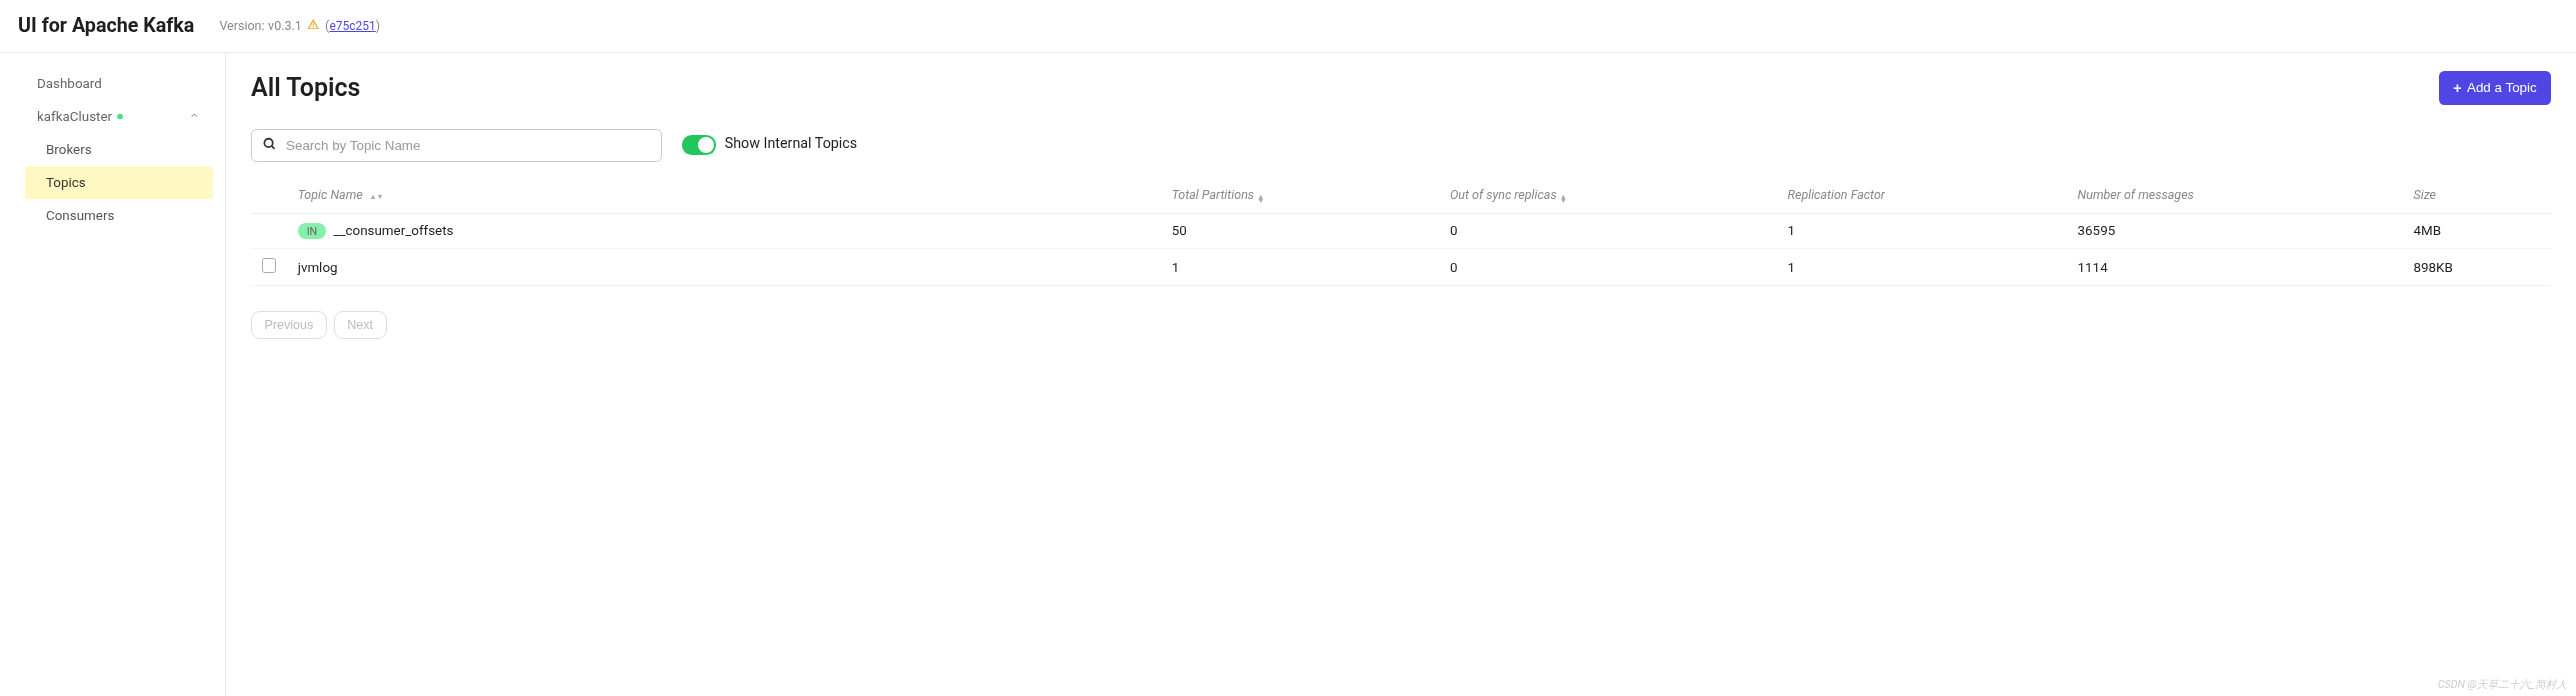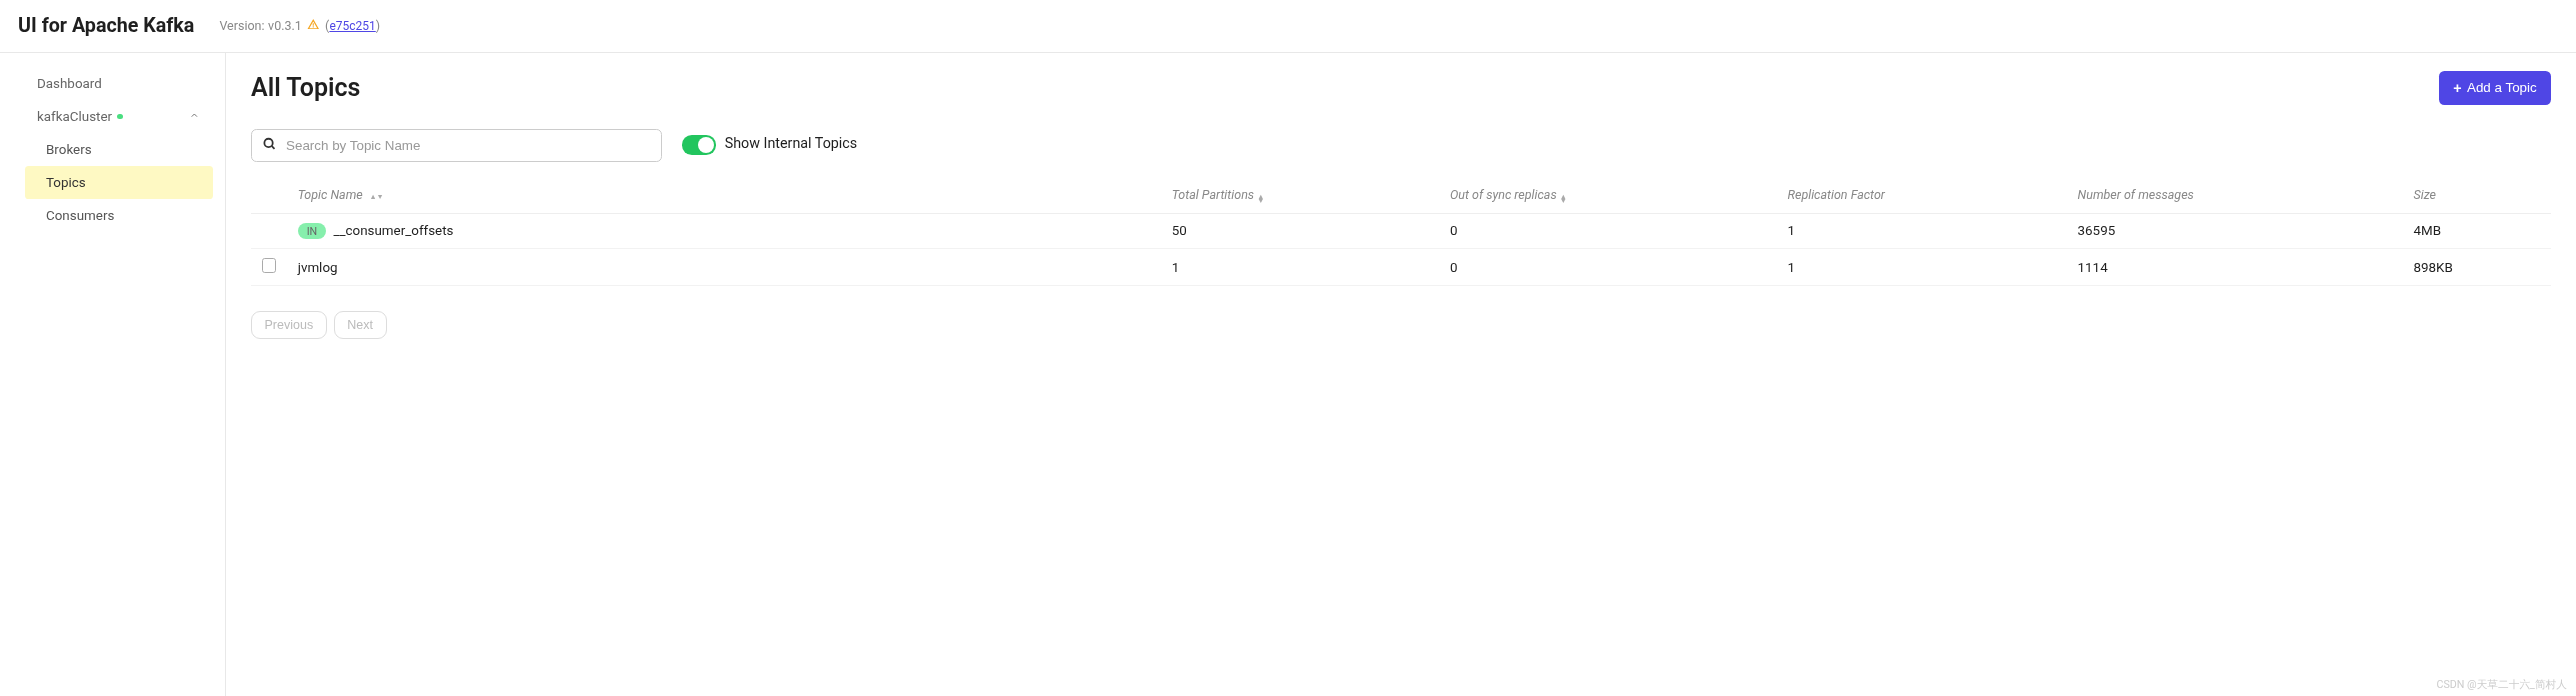--- a/index.html
+++ b/index.html
@@ -259,20 +259,21 @@
       font-size: 12.5px;
       cursor: pointer;
     }
     
     .watermark {
       position: fixed;
       right: 9px;
       bottom: 3.6px;
       color: #ccc;
       font-size: 10.7px;
+      font-style: italic;
     }
     
     .sort-caret {
       display: inline-flex;
       flex-direction: column;
       line-height: 4.5px;
       font-size: 7.2px;
       color: #aaa;
     }
   </style>

